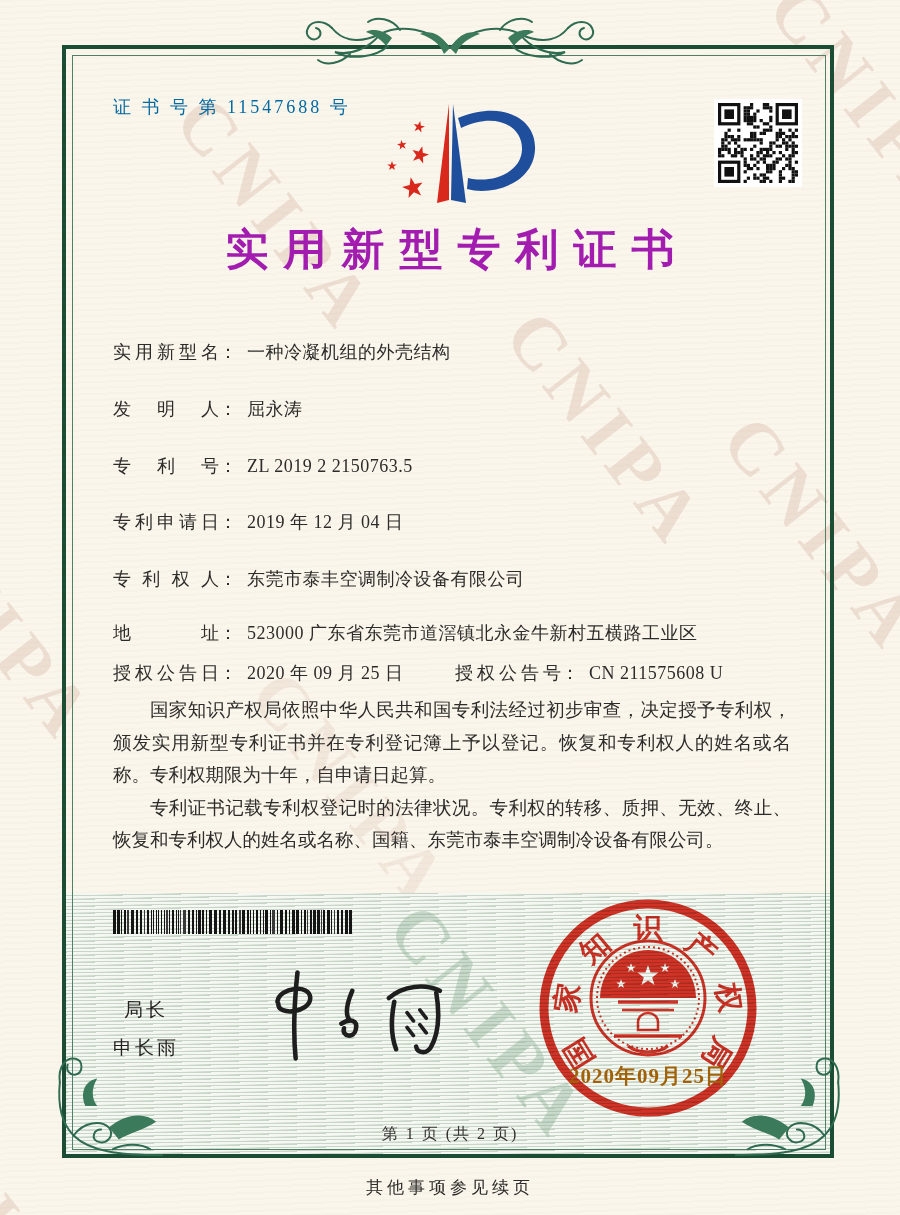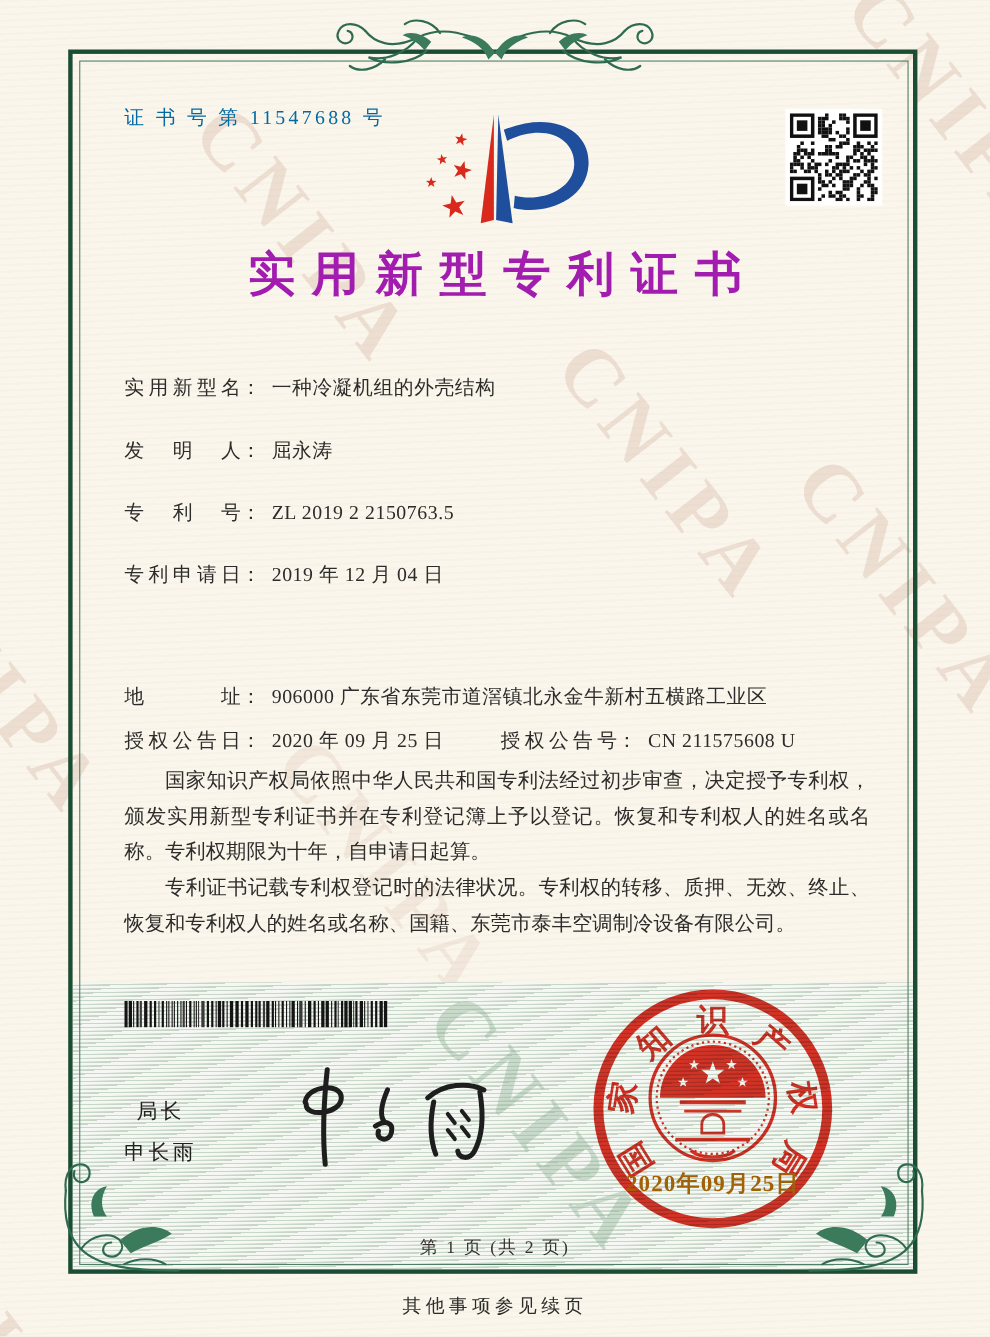--- a/index.html
+++ b/index.html
@@ -352,22 +352,25 @@
   </div>
   <div class="frow" style="top:396px">
     <span class="flabel">发明人</span><span class="fcolon">：</span><span class="fvalue">屈永涛</span>
   </div>
   <div class="frow" style="top:453px">
     <span class="flabel">专利号</span><span class="fcolon">：</span><span class="fvalue">ZL 2019 2 2150763.5</span>
   </div>
   <div class="frow" style="top:509px">
     <span class="flabel">专利申请日</span><span class="fcolon">：</span><span class="fvalue">2019 年 12 月 04 日</span>
   </div>
+  <div class="frow" style="top:566px">
+    <span class="flabel">专利权人</span><span class="fcolon">：</span><span class="fvalue">东莞市泰丰空调制冷设备有限公司</span>
+  </div>
   <div class="frow" style="top:620px">
-    <span class="flabel">地址</span><span class="fcolon">：</span><span class="fvalue">906000 广东省东莞市道滘镇北永金牛新村五横路工业区</span>
+    <span class="flabel">地址</span><span class="fcolon">：</span><span class="fvalue">523000 广东省东莞市道滘镇北永金牛新村五横路工业区</span>
   </div>
   <div class="frow" style="top:660px">
     <span class="flabel">授权公告日</span><span class="fcolon">：</span><span class="fvalue">2020 年 09 月 25 日</span>
     <span class="fpair2">
       <span class="flabel">授权公告号</span><span class="fcolon">：</span><span class="fvalue">CN 211575608 U</span>
     </span>
   </div>
 
   <div class="body-text">
     <p>国家知识产权局依照中华人民共和国专利法经过初步审查，决定授予专利权，颁发实用新型专利证书并在专利登记簿上予以登记。恢复和专利权人的姓名或名称。专利权期限为十年，自申请日起算。</p>

